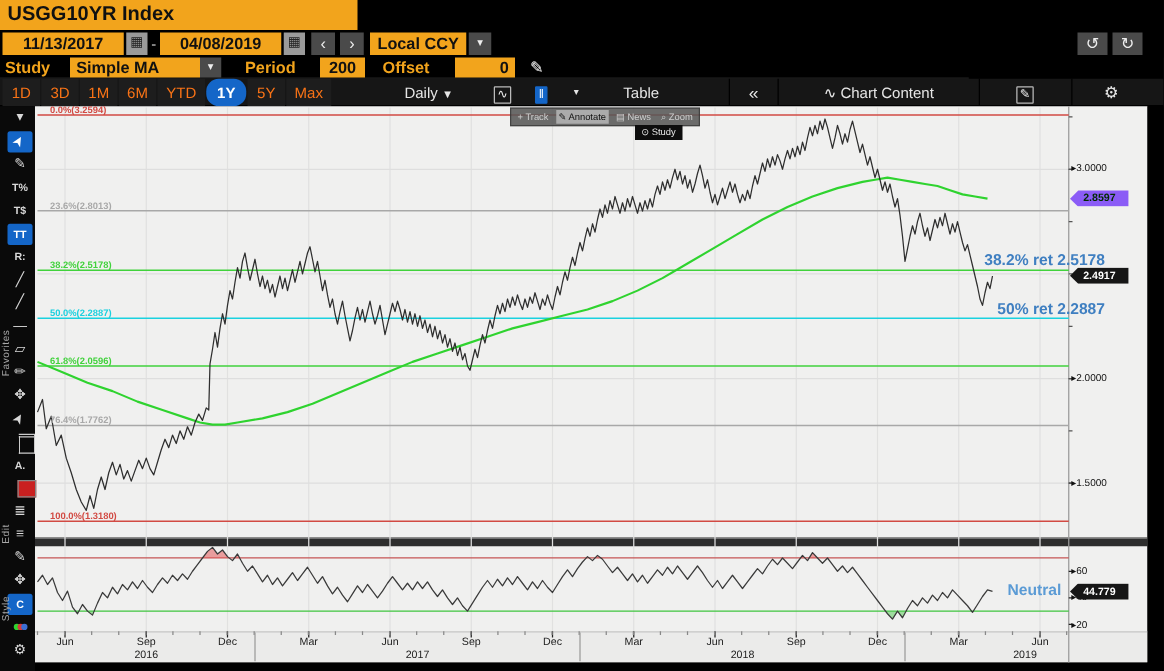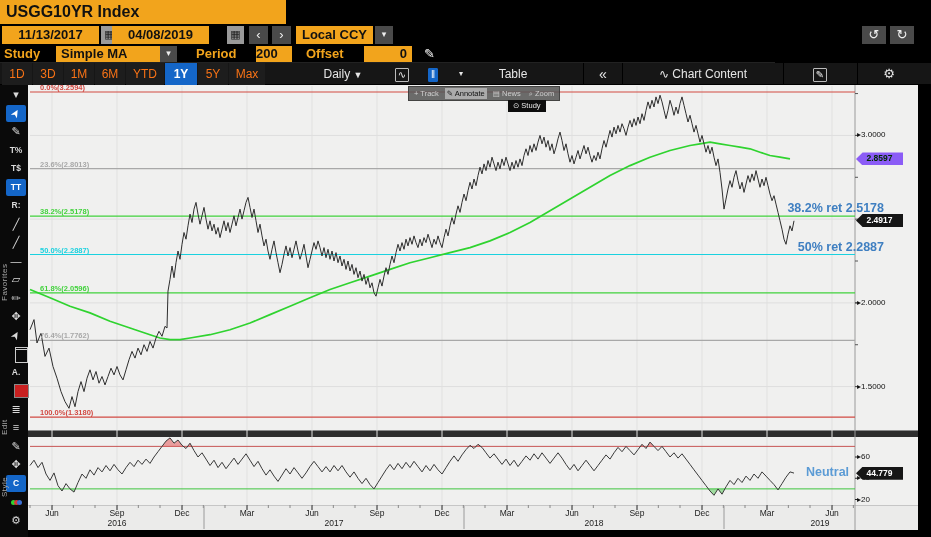--- a/index.html
+++ b/index.html
@@ -73,49 +73,49 @@
 <div id="app">
 
   <div id="row1">
     <div id="ticker-box">USGG10YR Index</div>
   </div>
 
   <div id="row2">
     <div class="amber-field" style="left:2px;width:97px">11/13/2017</div>
     <div class="gray-btn" style="left:101px;width:17px;background:#9a9a9a;color:#222">▦</div>
     <div class="abs" style="left:121px;top:4px;color:#ccc;font-size:12px">-</div>
-    <div class="amber-field" style="left:112px;width:97px">04/08/2019</div>
+    <div class="amber-field" style="left:128px;width:97px">04/08/2019</div>
     <div class="gray-btn" style="left:227px;width:17px;background:#9a9a9a;color:#222">▦</div>
     <div class="gray-btn" style="left:249px;width:19px;font-size:13px">‹</div>
     <div class="gray-btn" style="left:272px;width:19px;font-size:13px">›</div>
     <div class="amber-field" style="left:296px;width:77px">Local CCY</div>
     <div class="gray-btn" style="left:375px;width:18px;font-size:9px">▾</div>
     <div class="gray-btn" style="left:862px;width:24px;font-size:13px">↺</div>
     <div class="gray-btn" style="left:890px;width:24px;font-size:13px">↻</div>
   </div>
 
   <div id="row3">
     <div class="amber-label" style="left:4px">Study</div>
     <div class="amber-input" style="left:56px;width:104px;padding-left:5px">Simple MA</div>
     <div class="gray-btn" style="left:160px;top:0;height:16px;width:17px;font-size:9px;line-height:15px">▾</div>
     <div class="amber-label" style="left:196px">Period</div>
-    <div class="amber-input" style="left:256px;width:36px;">200</div>
+    <div class="amber-input" style="left:256px;width:36px;text-align:center">200</div>
     <div class="amber-label" style="left:306px">Offset</div>
     <div class="amber-input" style="left:364px;width:48px;text-align:right;padding-right:5px">0</div>
     <div class="abs" style="left:424px;top:0;color:#fff;font-size:13px">✎</div>
   </div>
 
   <div id="row4">
     <div id="ranges">
         <div class="tb-btn" style="width: 30px;">1D</div>
         <div class="tb-btn" style="width: 30px;">3D</div>
         <div class="tb-btn" style="width: 30px;">1M</div>
         <div class="tb-btn" style="width: 30px;">6M</div>
         <div class="tb-btn" style="width: 38px;">YTD</div>
-        <div class="tb-btn active" style="width: 32px;">1Y</div>
+        <div class="tb-btn active" style="width: 32px; border-radius: 10px;">1Y</div>
         <div class="tb-btn" style="width: 30px;">5Y</div>
         <div class="tb-btn" style="width: 36px;">Max</div>
       </div>
     <div class="tb-abs" style="left:306px;width:74px"><span>Daily</span>&nbsp;<span style="font-size:9px">▼</span></div>
     <div class="tb-abs" style="left:388px;width:28px"><span class="icon-box">∿</span></div>
     <div class="tb-abs" style="left:420px;width:26px"><span class="icon-box icon-blue">‖</span></div>
     <div class="tb-abs" style="left:450px;width:22px;font-size:8px">▾</div>
     <div class="tb-abs" style="left:478px;width:70px">Table</div>
     <div class="tb-sep" style="left:583px"></div>
     <div class="tb-abs" style="left:584px;width:38px;font-size:14px">«</div>

